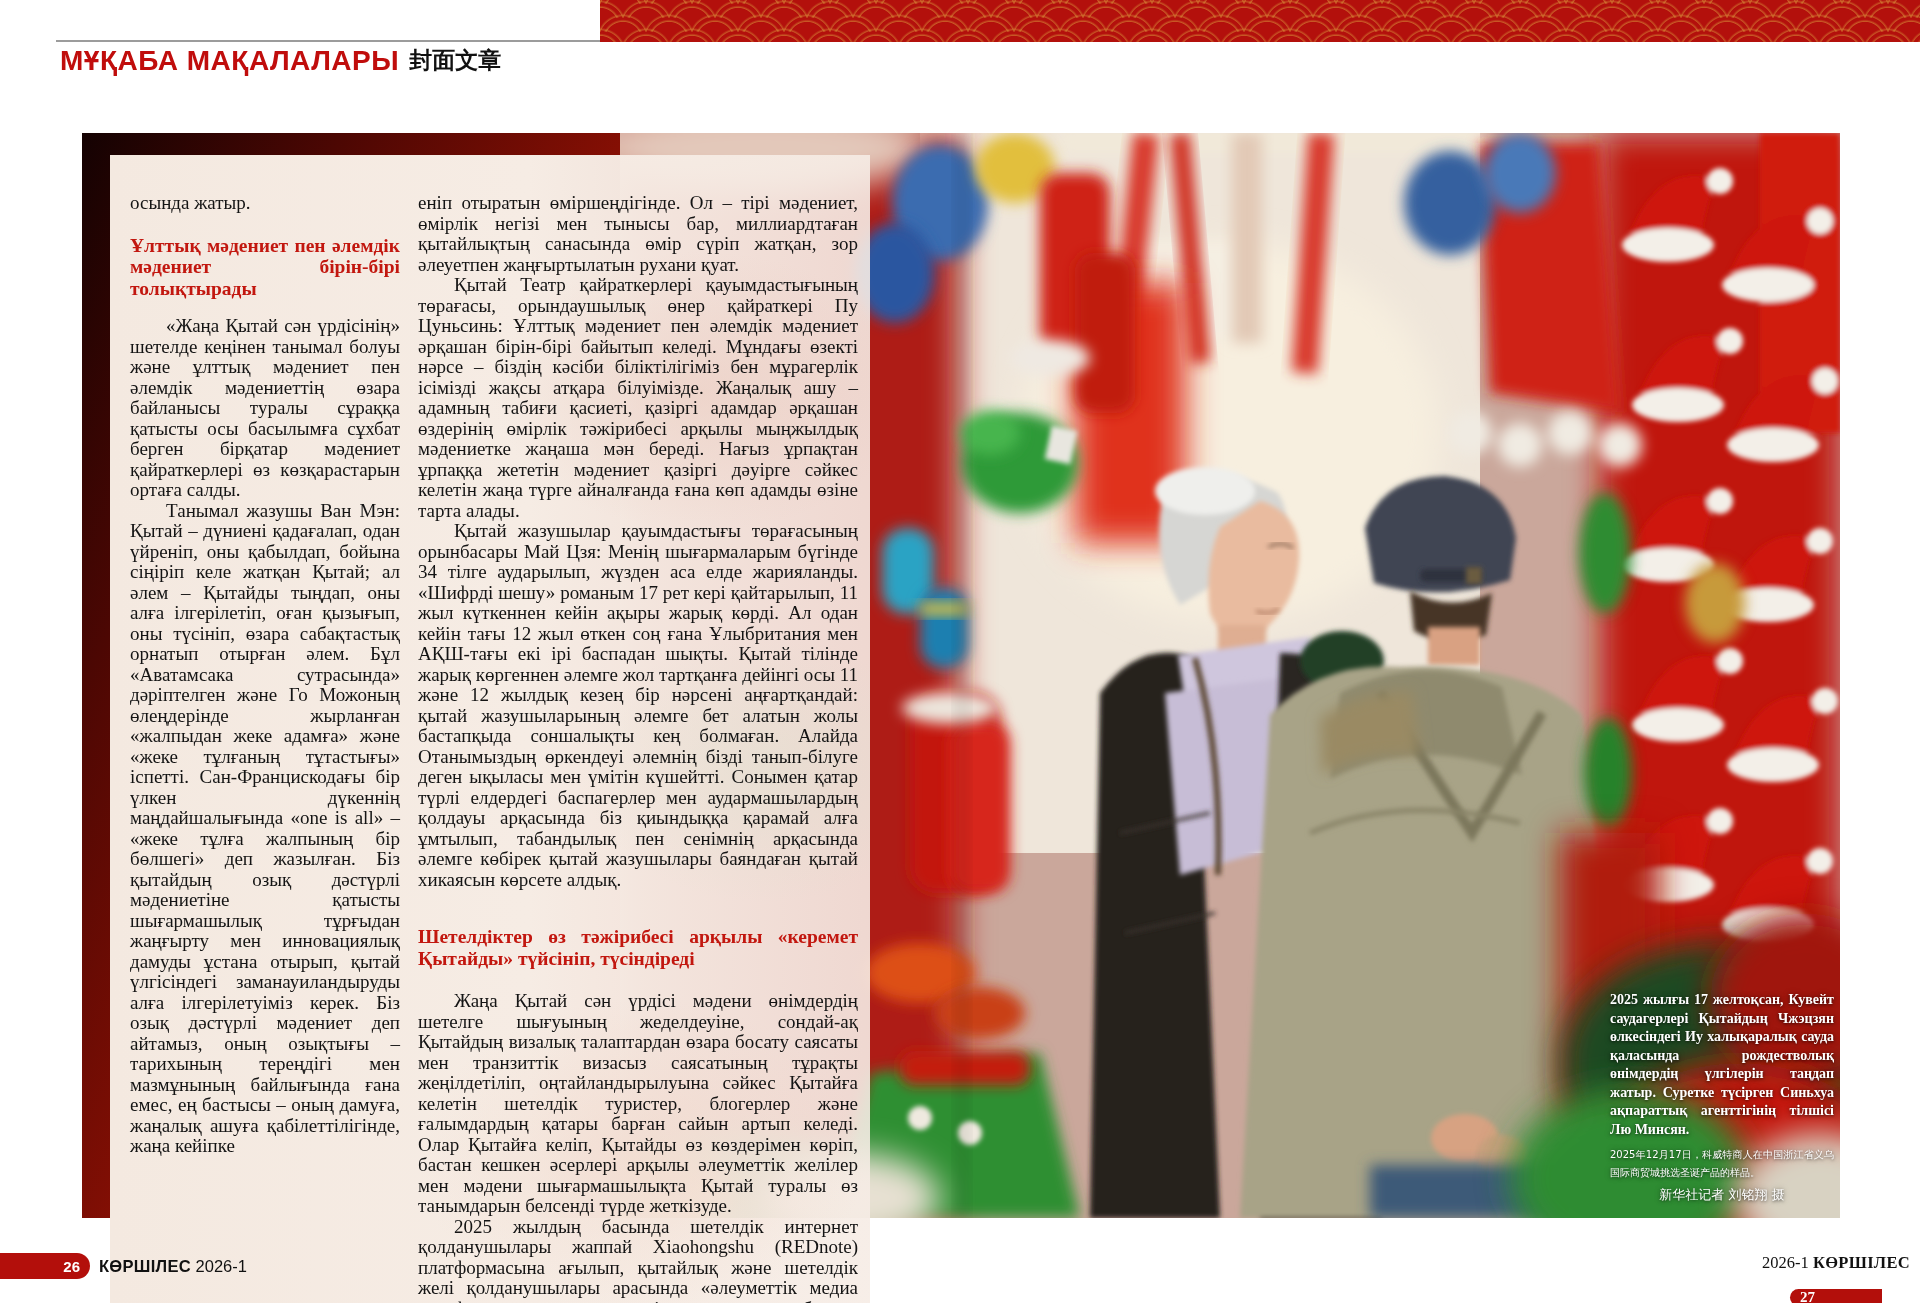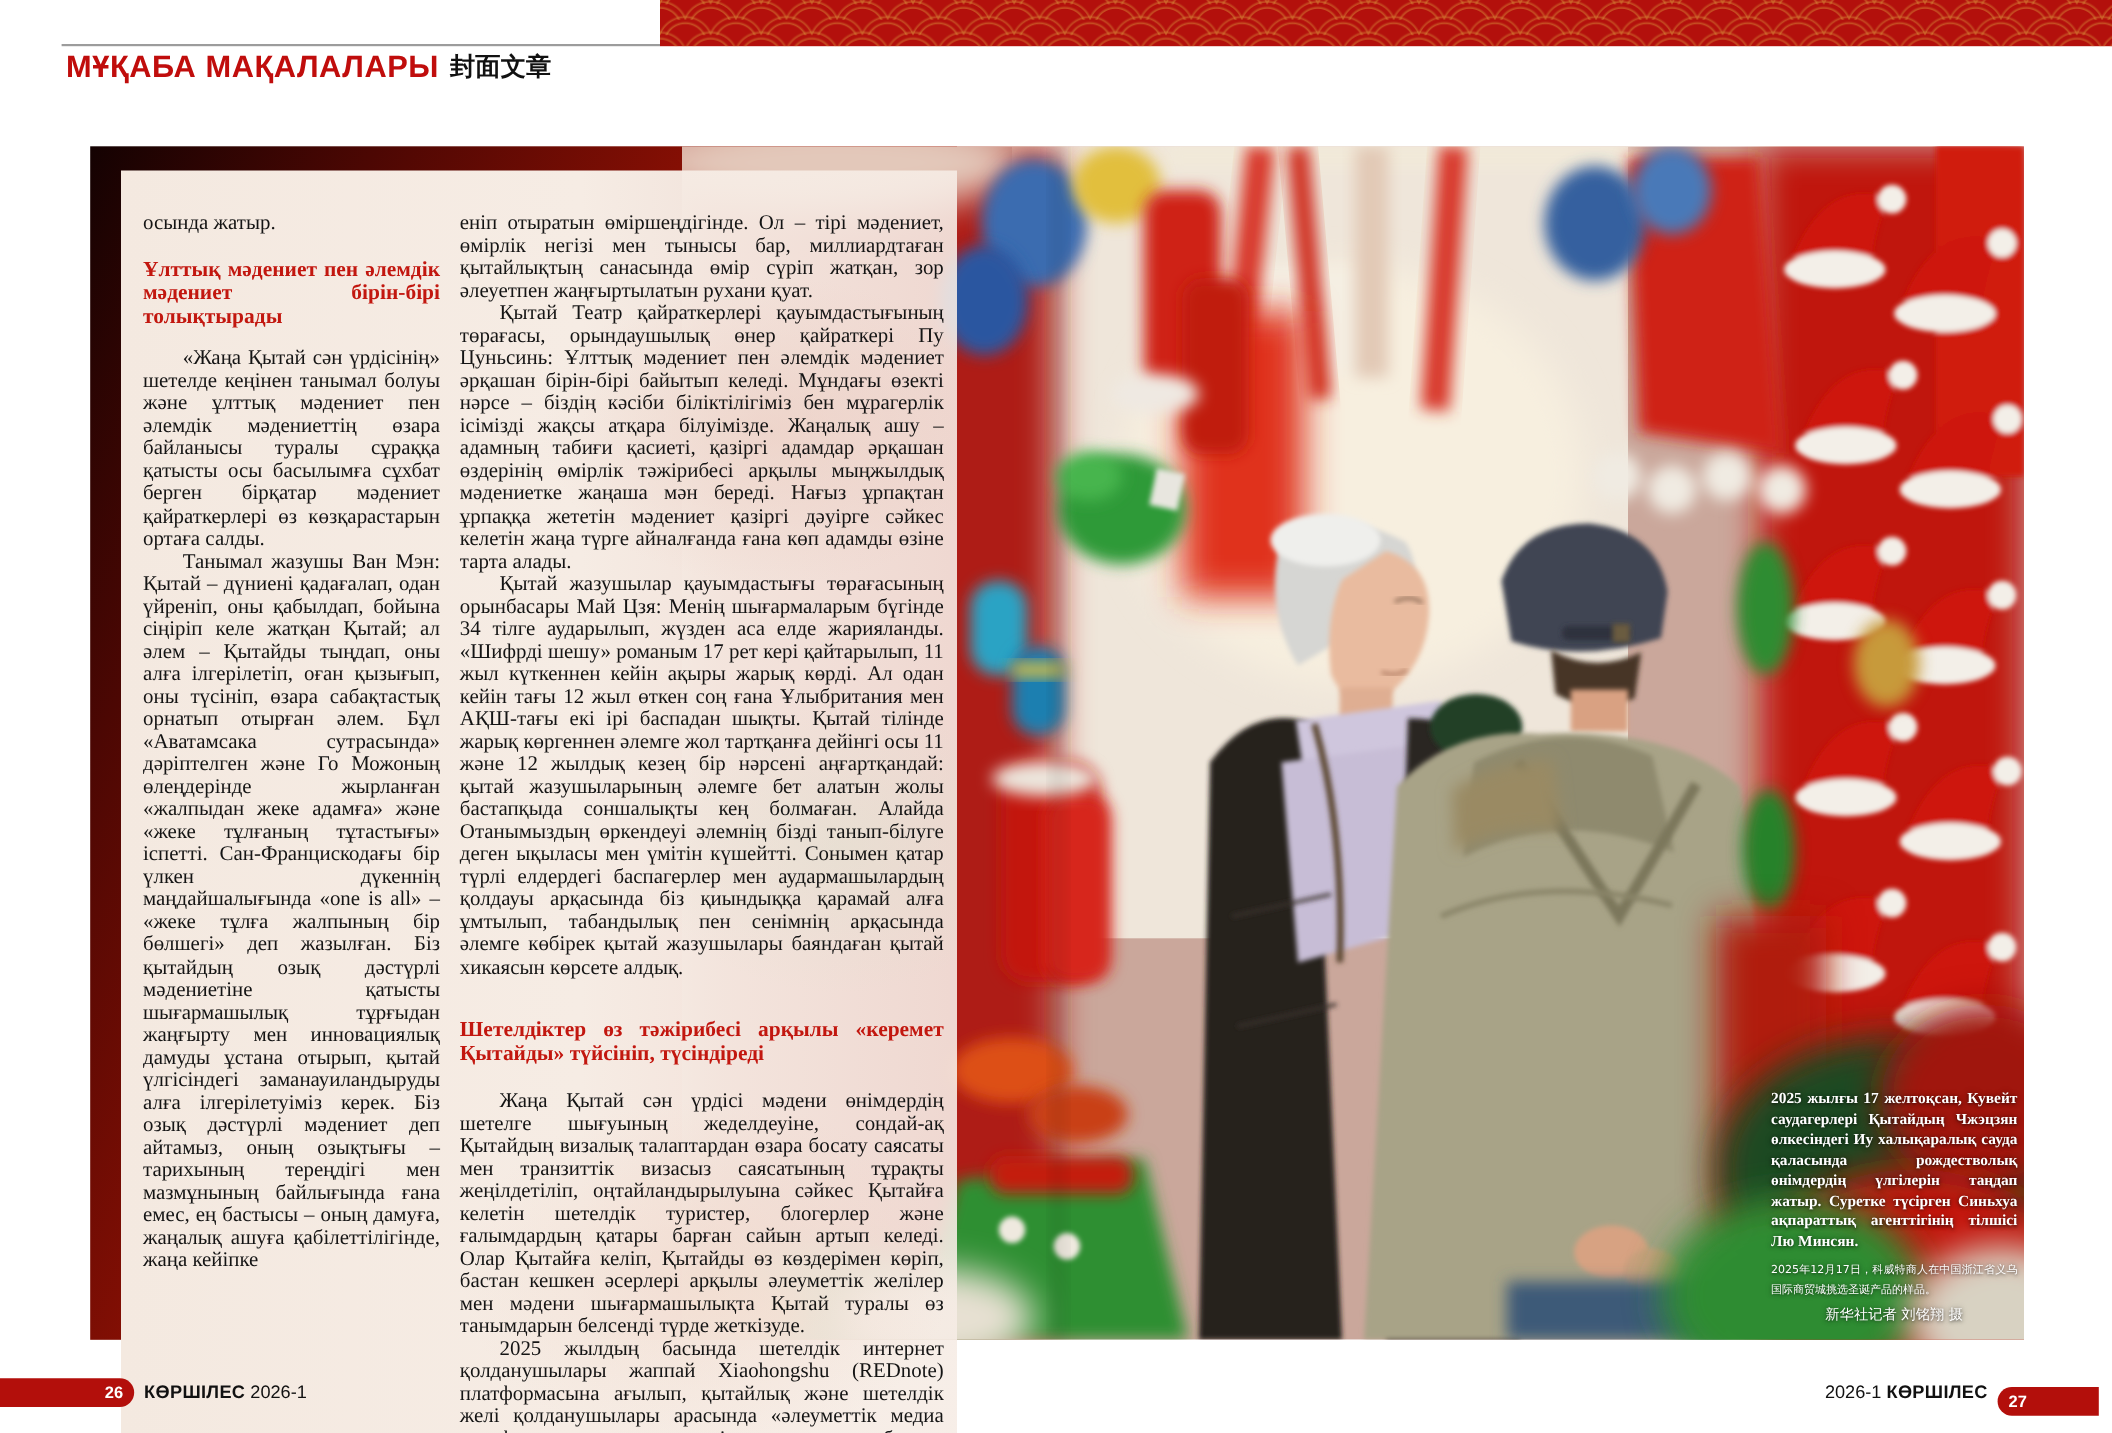--- a/index.html
+++ b/index.html
@@ -54,23 +54,23 @@
     position:absolute;right:6px;bottom:14px;width:224px;color:#fff;
     text-shadow:0 1px 3px rgba(0,0,0,.55), 0 0 6px rgba(0,0,0,.35);
   }
   .cap-kk{margin:0;font-weight:700;font-size:14px;line-height:18.5px;text-align:justify;}
   .cap-zh{margin:7px 0 0 0;font-family:"DejaVu Sans","Liberation Sans",sans-serif;font-size:10px;line-height:18px;text-align:justify;}
   .cap-credit{margin:4px 0 0 0;font-family:"DejaVu Sans","Liberation Sans",sans-serif;font-size:13px;text-align:center;}
 
   
   .footer{position:absolute;top:1253px;height:26px;display:flex;align-items:center;font-family:"Liberation Sans","DejaVu Sans",sans-serif;}
   .footer-left{left:0;}
-  .footer-right{right:12px;flex-direction:row;}
+  .footer-right{right:1px;flex-direction:column;font-family:Liberation Serif, serif;}
   .pill{background:#b30f0b;color:#fff;height:26px;display:flex;align-items:center;font-weight:700;font-size:15px;}
-  .pill-left{width:80px;border-radius:0 13px 13px 0;justify-content:flex-end;padding-right:10px;padding-left:32px;}
+  .pill-left{width:80px;border-radius:0 13px 13px 0;justify-content:flex-end;padding-right:10px;}
   .pill-right{width:82px;border-radius:13px 0 0 13px;justify-content:flex-start;padding-left:10px;margin-top:16px;}
   .footer-text{color:#111;font-size:16.5px;margin:0 9px;white-space:nowrap;}
   .footer-text b{font-weight:700;letter-spacing:.3px;text-align:right;}
 </style>
 </head>
 <body>
 
 <div class="top-band"></div>
 <div class="header-rule"></div>
 <div class="page-header">

